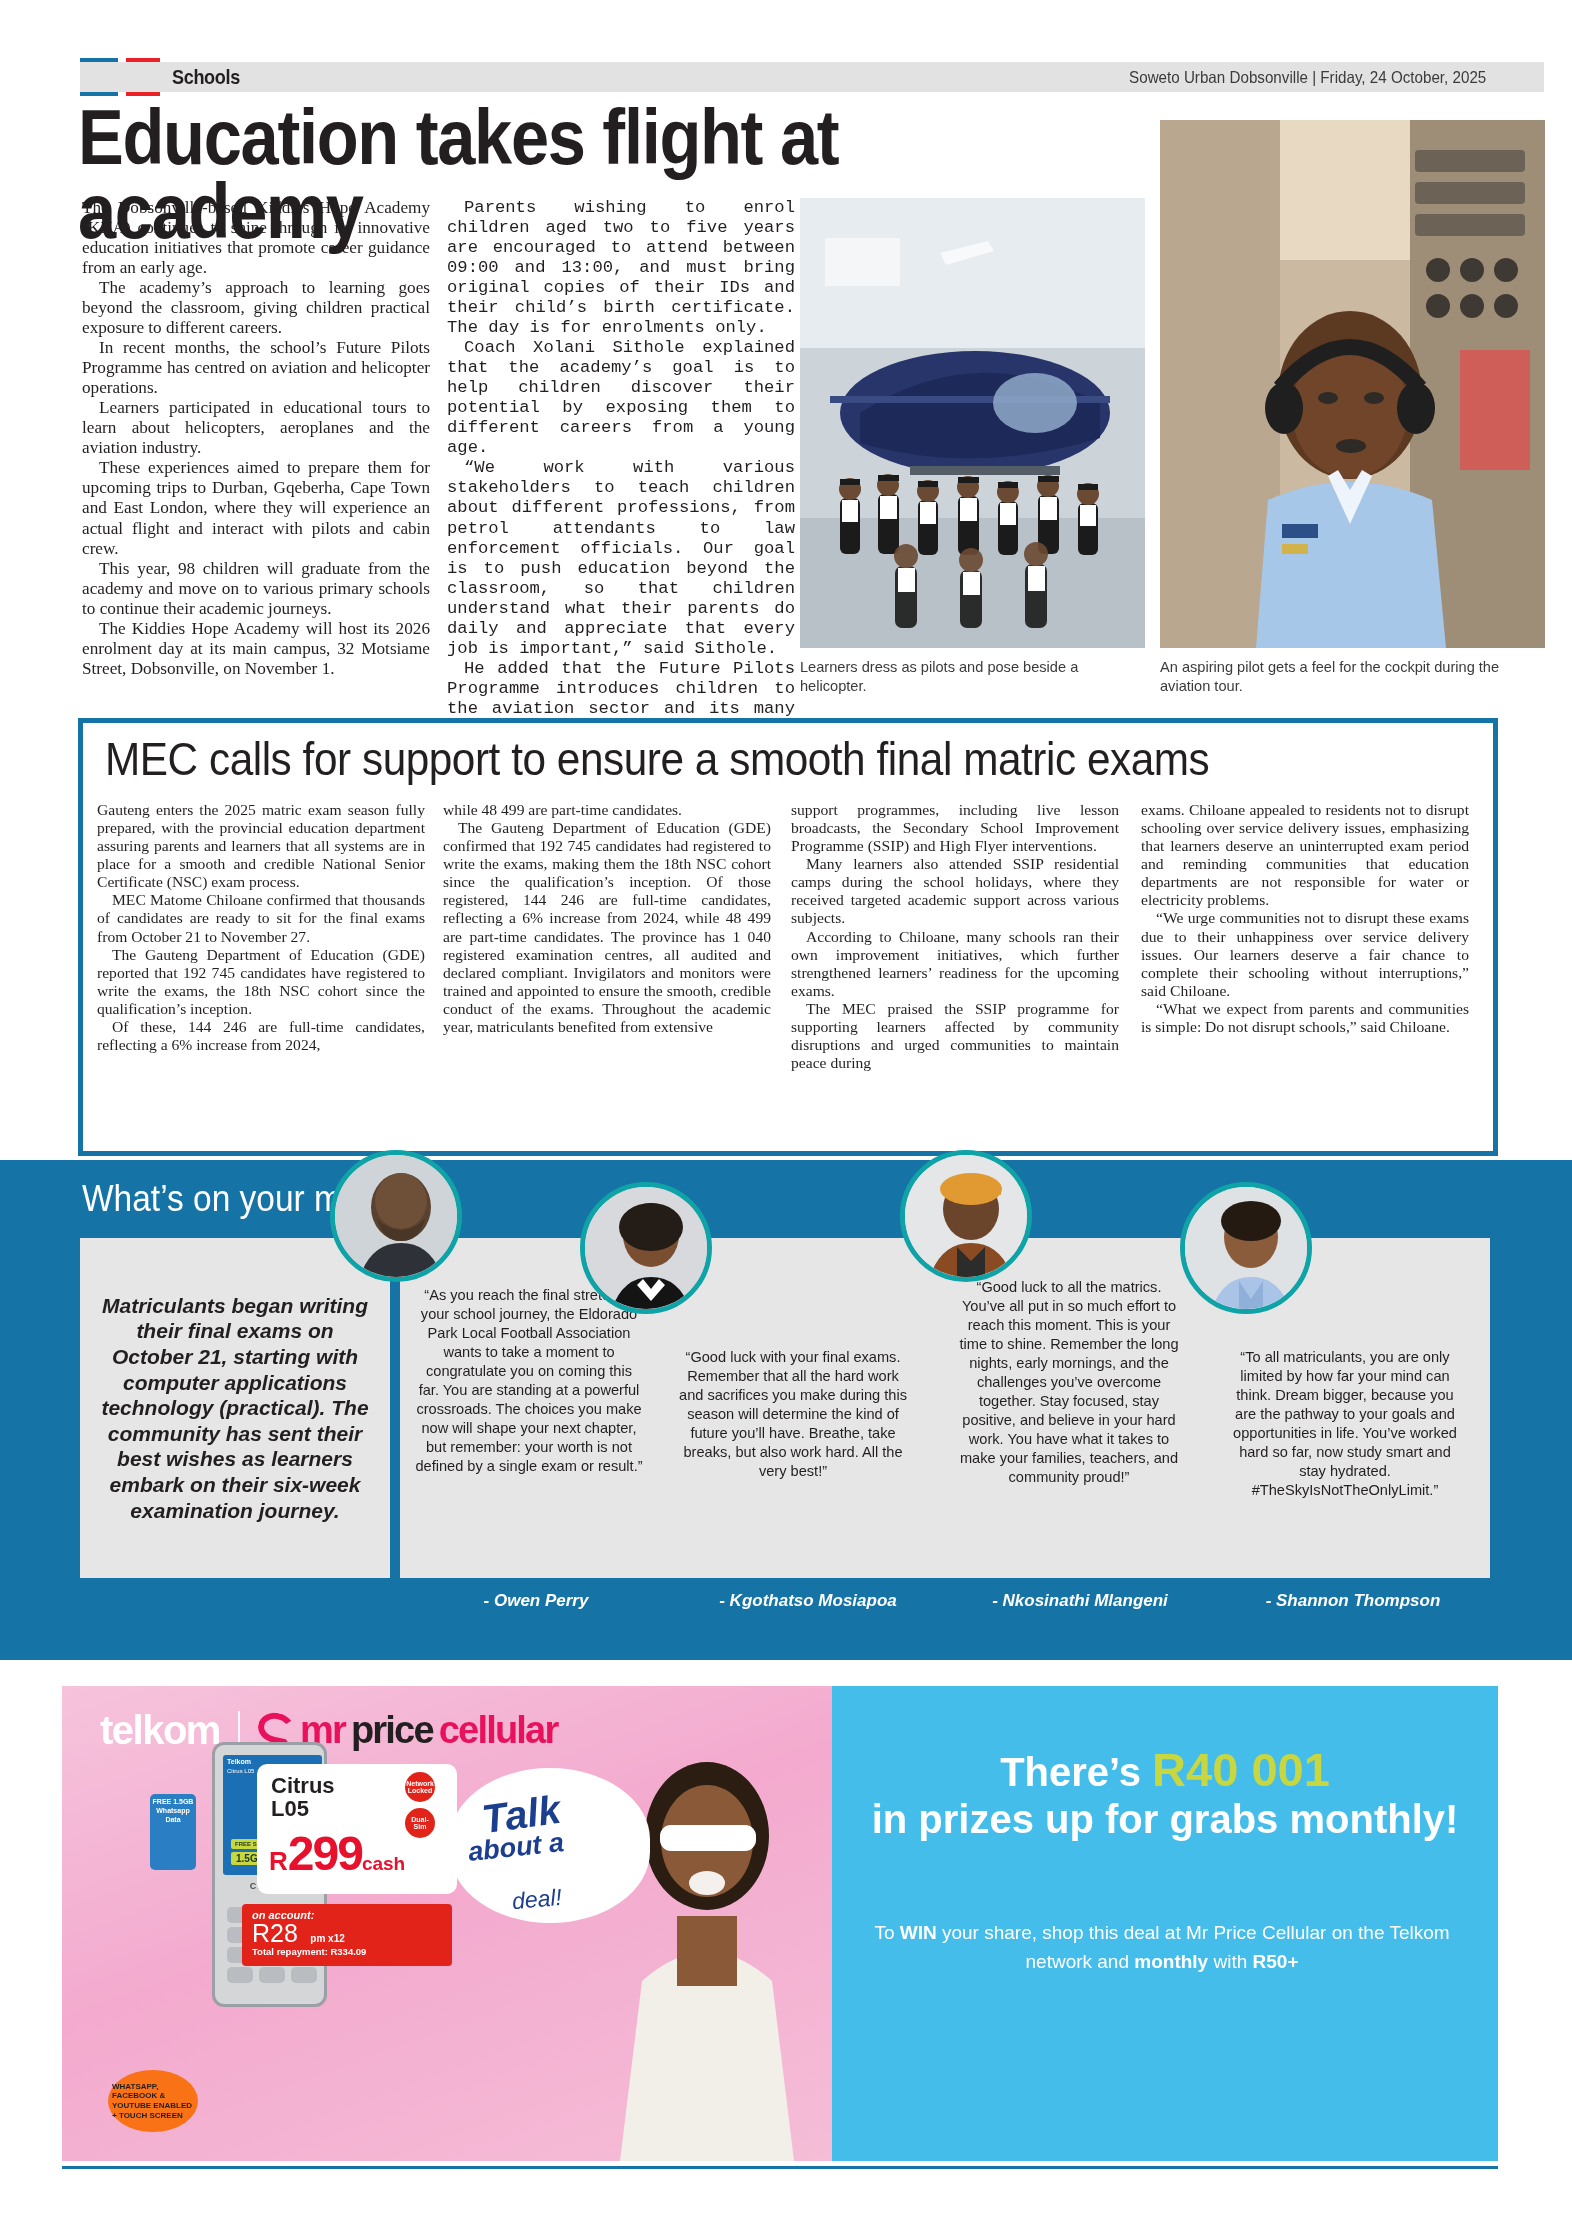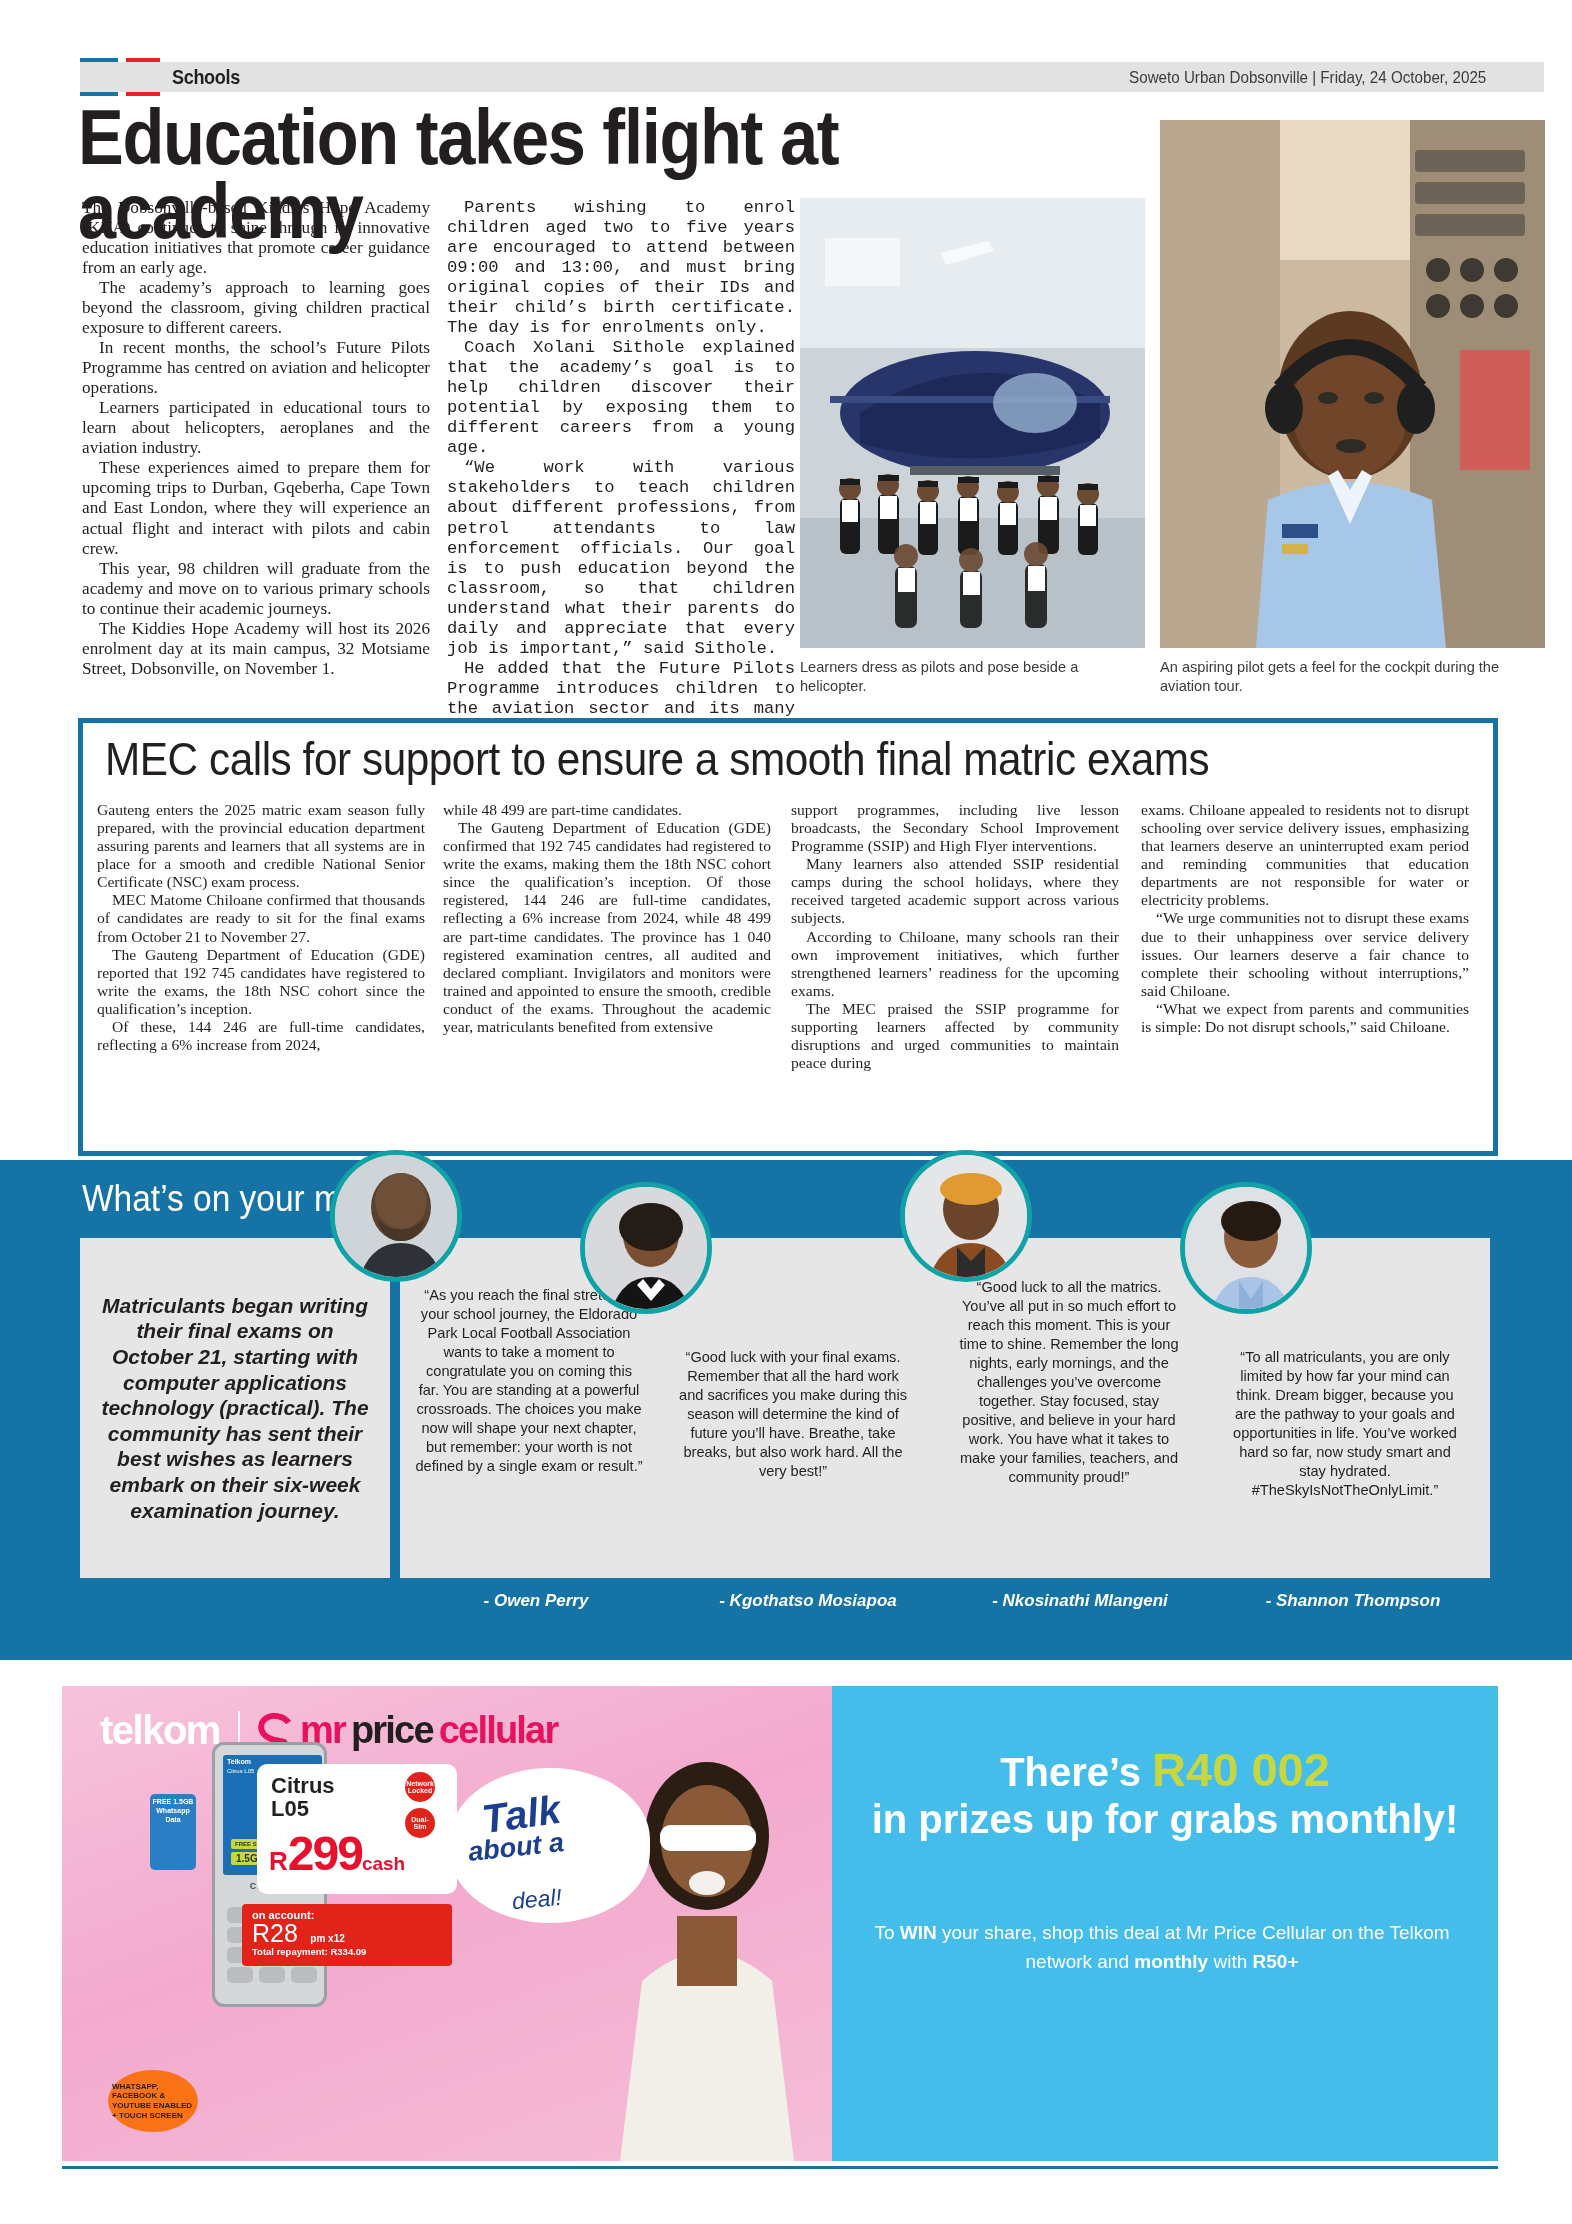--- a/index.html
+++ b/index.html
@@ -147,21 +147,21 @@
               background: #fff; border-radius: 10px; }
   .pb-name { position: absolute; left: 14px; top: 10px; font-size: 22px; font-weight: bold;
              color: #231f20; line-height: 1.05; }
   .pb-price { position: absolute; left: 12px; top: 62px; display: flex; align-items: baseline; color: #e8112d; }
   .pb-price .r { font-size: 26px; font-weight: bold; }
   .pb-price .n { font-size: 48px; font-weight: bold; letter-spacing: -2px; }
   .pb-price .c { font-size: 19px; font-weight: bold; }
 
   .acctbox { position: absolute; left: 240px; top: 1905px; width: 210px; height: 62px;
              background: #e2231a; border-radius: 4px; color: #fff; padding: 5px 10px; }
-  .acctbox .l1 { font-size: 11px; font-weight: bold; }
+  .acctbox .l1 { font-size: 11px; font-weight: bold; font-style: italic; }
   .acctbox .l2 { font-size: 25px; font-weight: normal; line-height: 1; display:inline-block; }
   .acctbox .l2s { font-size: 10px; font-weight: bold; margin-left: 8px; }
   .acctbox .l3 { font-size: 9.5px; font-weight: bold; }
 
   .badge { position: absolute; border-radius: 50%; background: #e2231a; color: #fff;
            display:flex; align-items:center; justify-content:center; font-size: 7px;
            font-weight: bold; text-align:center; line-height:1.05; }
 
   .bubble { position: absolute; left: 450px; top: 1768px; width: 200px; height: 155px;
             background: #fff; border-radius: 50%/46%; }
@@ -506,21 +506,21 @@
     <div class="bubble" style="left:388px;top:82px;">
       <span class="talk">Talk</span>
       <span class="about">about a</span>
       <span class="deal">deal!</span>
     </div>
 
     <div class="wfy" style="left:46px;top:384px;">WHATSAPP, FACEBOOK &amp; YOUTUBE ENABLED + TOUCH SCREEN</div>
 
     <div class="ad-headline" style="left:770px;top:58px;width:666px;">
       <span>There’s</span>
-      <span class="amt">R40 002</span><br>
+      <span class="amt">R40 001</span><br>
       <span>in prizes up for grabs monthly!</span>
     </div>
 
     <div class="ad-sub" style="left:800px;top:232px;width:600px;">
       <span>To </span><b>WIN</b><span> your share, shop this deal at Mr Price Cellular on the Telkom network and </span><b>monthly</b><span> with </span><b>R50+</b>
     </div>
 
   </div>
 
   <div class="bottom-rule"></div>

